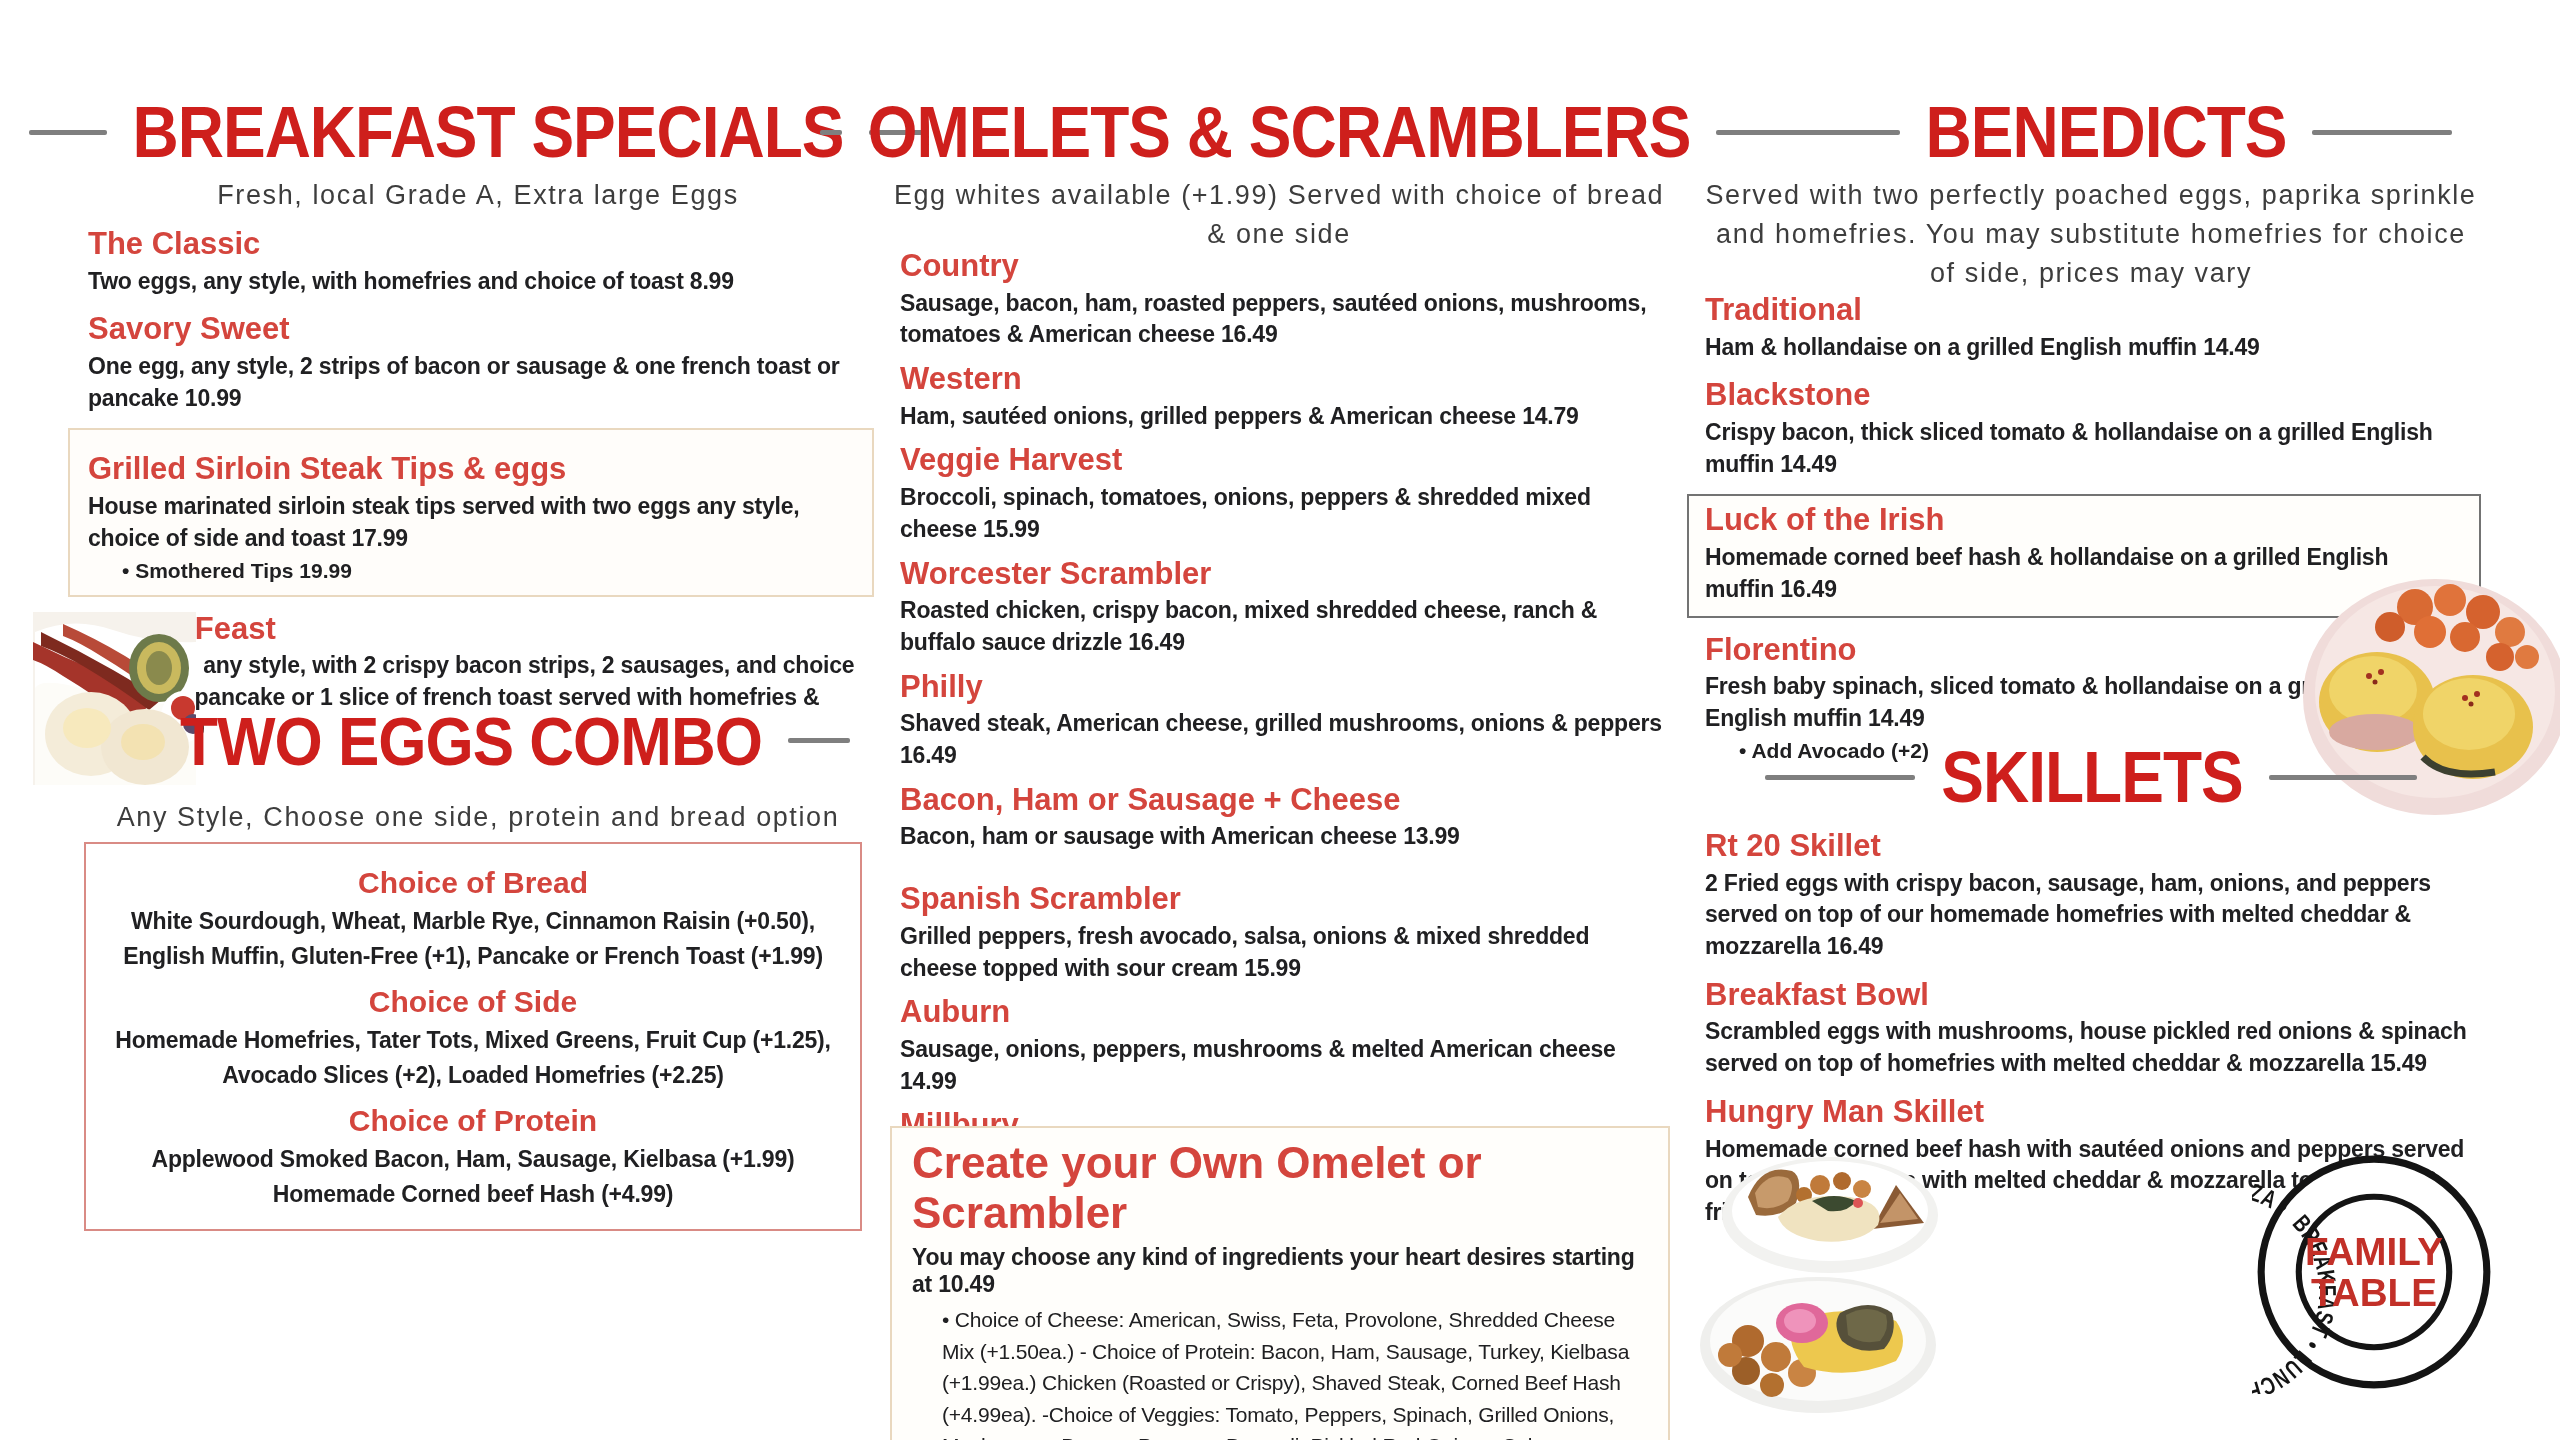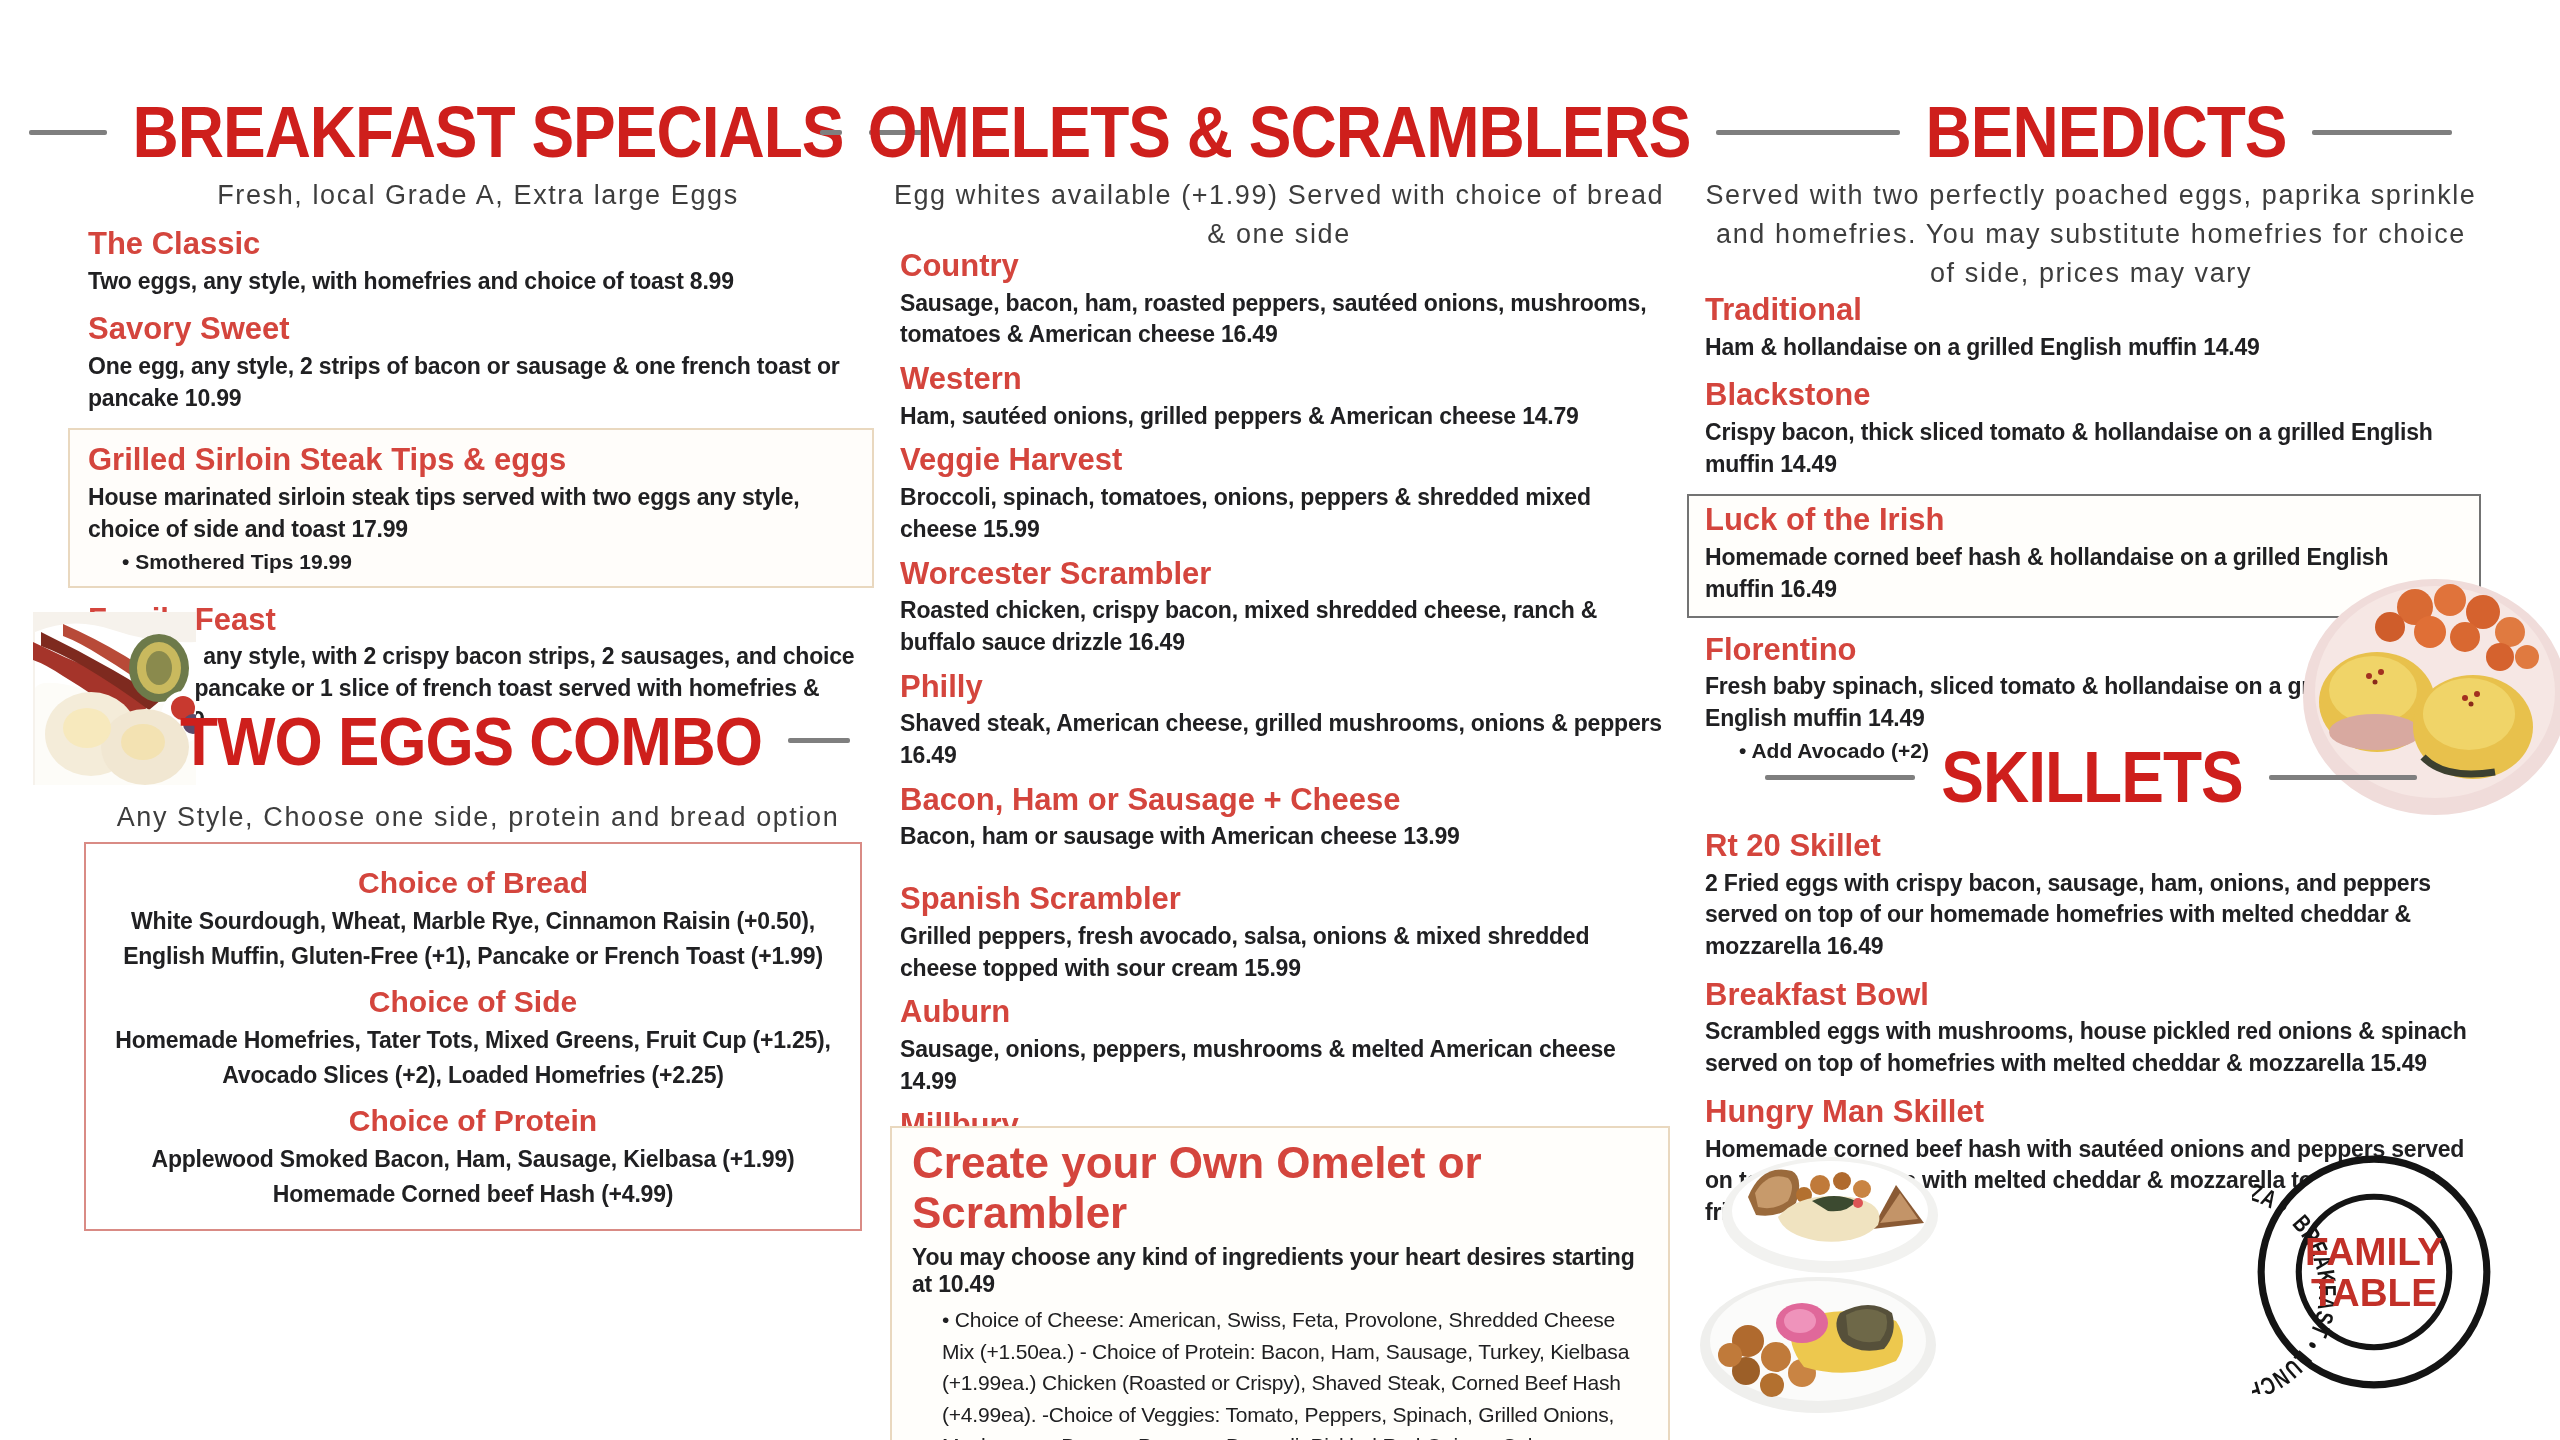--- a/index.html
+++ b/index.html
@@ -12,21 +12,21 @@
              white-space:nowrap;transform:scaleY(1.12);transform-origin:center;}
   .dash{height:5px;background:#7f7f7f;border-radius:2px;flex:0 0 auto;}
   .subtitle{text-align:center;color:#3d3d3d;font-size:27px;font-weight:400;
             letter-spacing:1.6px;line-height:1.45;}
   
   .item{margin-top:14px;}
   .item-name{color:#d4453d;font-weight:700;font-size:31px;line-height:1.15;}
   .item-desc{font-size:23px;font-weight:700;color:#202022;line-height:1.38;
              letter-spacing:-0.2px;margin-top:4px;}
   .item-bullet{font-size:21px;font-weight:700;color:#202022;margin:4px 0 0 34px;}
-  .boxed-tan{border:2px solid #e9d8bf;background:#fffdfa;padding:12px 18px 12px 18px;
+  .boxed-tan{border:2px solid #e9d8bf;background:#fffdfa;padding:21px 18px 12px 18px;
              margin-left:-20px;margin-right:-6px;}
   .boxed-tan-flat{border:2px solid #737373;background:#fffefb;padding:6px 16px 10px 16px;
              margin-left:-18px;margin-right:-4px;}
   
   .combo-box{border:2px solid #d98b85;background:#ffffff;padding:10px 26px 18px 26px;
              text-align:center;}
   .opt-heading{color:#d4453d;font-weight:700;font-size:30px;margin-top:12px;}
   .opt-text{font-size:23px;font-weight:700;line-height:1.5;letter-spacing:-0.2px;margin-top:4px;}
   
   .create-box{border:2px solid #e9d8bf;background:#fffefb;padding:10px 20px 16px 20px;}

